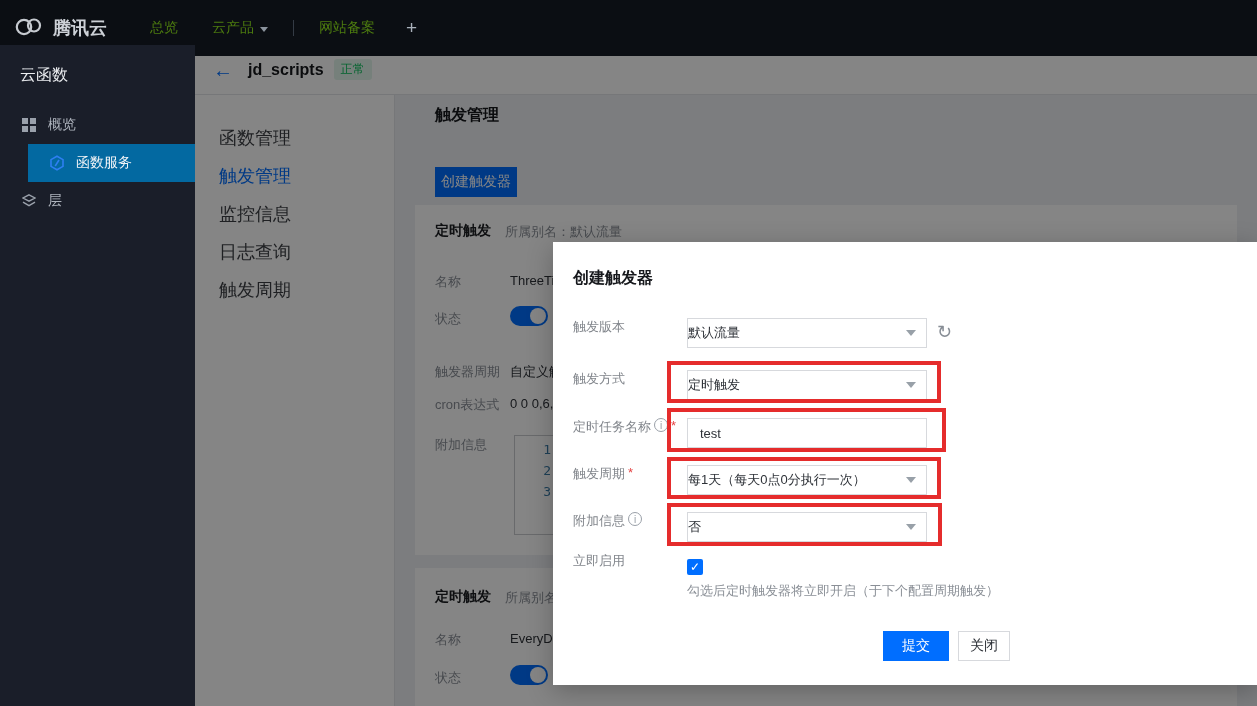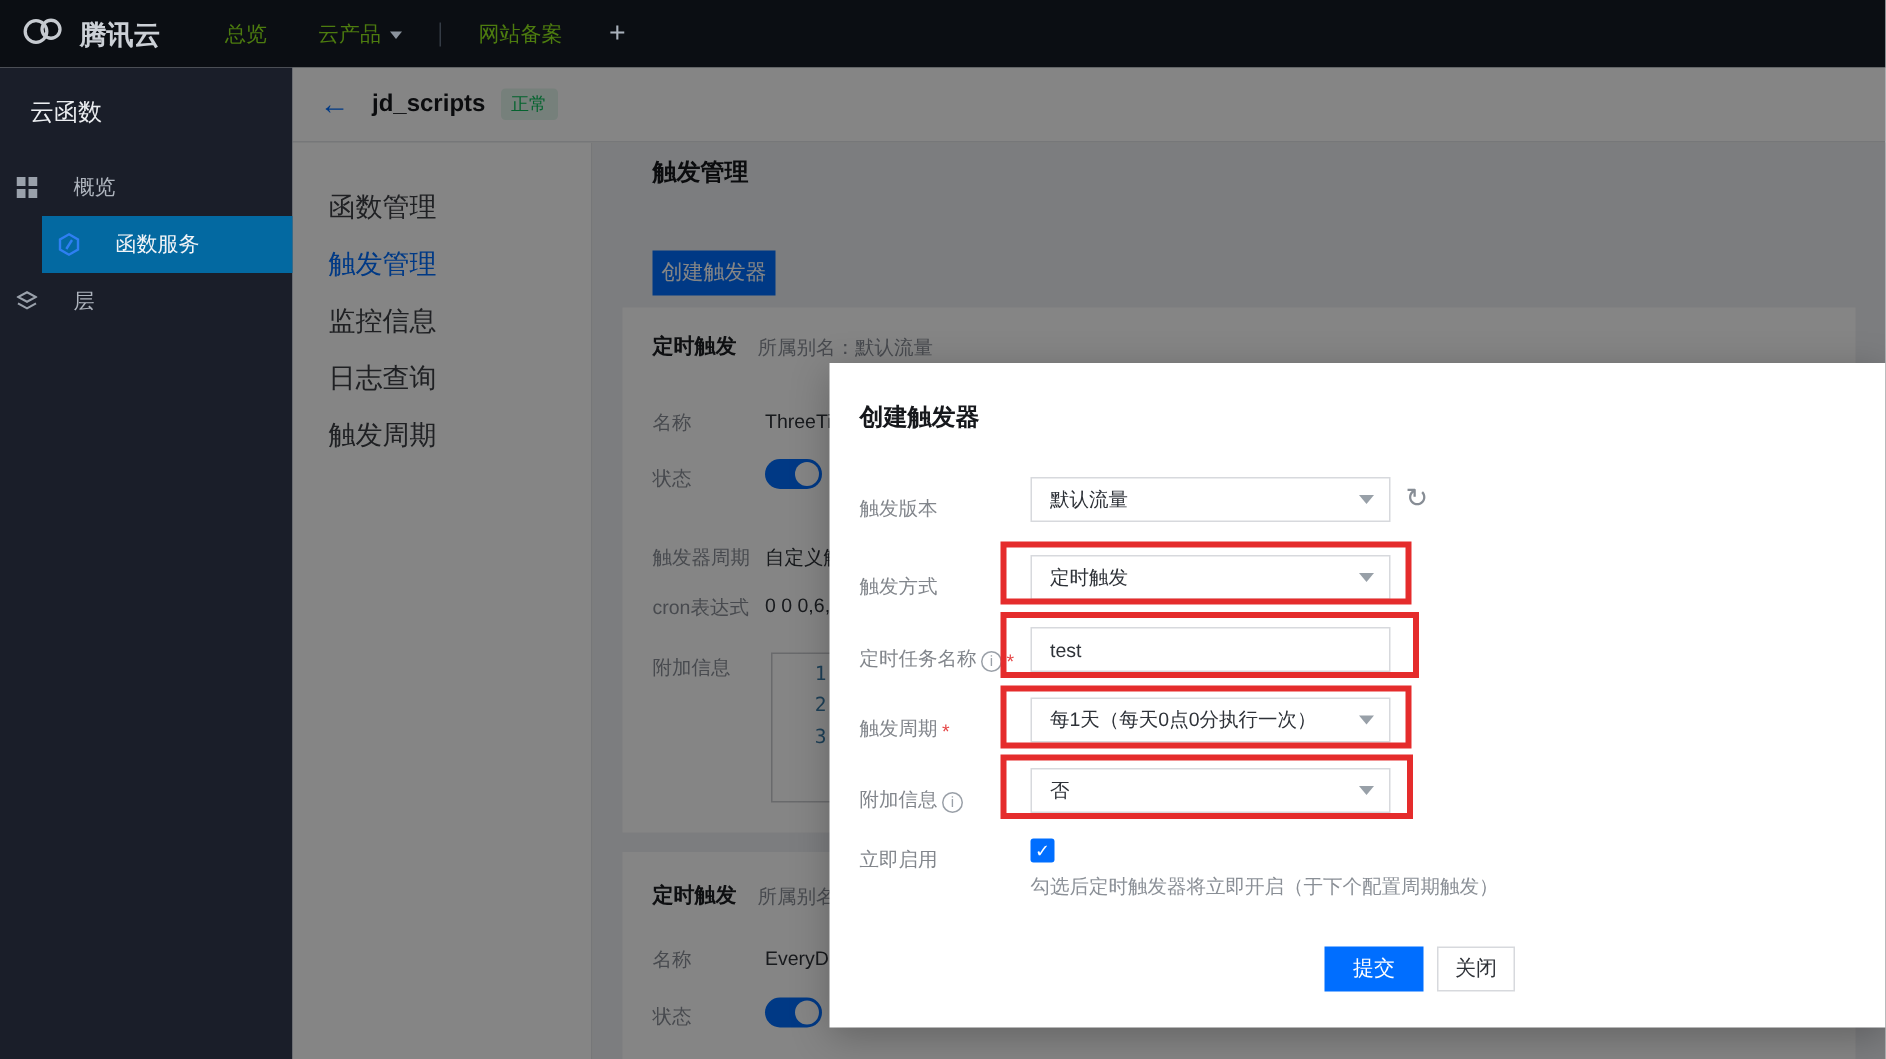--- a/index.html
+++ b/index.html
@@ -1,31 +1,31 @@
 <!DOCTYPE html>
 <html><head>
 <meta charset="utf-8">
 <style>
   * { margin:0; padding:0; box-sizing:border-box; }
   html,body { width:1257px; height:706px; overflow:hidden; }
   body { position:relative; font-family:"Liberation Sans",sans-serif; background:#eef0f3; }
 
   
-  .topnav { position:absolute; left:0; top:0; right:0; height:45px; background:#0b0e13; display:flex; align-items:center; z-index:40; }
+  .topnav { position:absolute; left:0; top:0; right:0; height:56px; background:#0b0e13; display:flex; align-items:center; z-index:40; }
   .brand { display:flex; align-items:center; gap:9px; margin-left:14px; color:#ccd0d6; font-size:18px; font-weight:bold; cursor:pointer; }
   .nav-items { display:flex; align-items:center; margin-left:26px; }
   .nav-item { color:#4d7c0f; font-size:14px; padding:0 17px; height:45px; display:flex; align-items:center; gap:6px; cursor:pointer; }
   .nav-caret { width:0; height:0; border-left:4px solid transparent; border-right:4px solid transparent; border-top:5px solid #8b939d; margin-top:2px; }
   .nav-divider { width:1px; height:16px; background:#343b45; margin:0 8px; }
   .nav-plus { font-size:19px; color:#a9b1bb; padding:0 14px; cursor:pointer; }
 
   
   .sidebar { position:absolute; left:0; top:45px; width:195px; bottom:0; background:#1a1e29; z-index:40; }
   .sidebar-title { color:#eceef1; font-size:16px; padding:20px 0 20px 20px; }
-  .side-item { height:38px; display:flex; align-items:center; gap:23px; padding-left:10px; color:#aeb4bd; font-size:14px; cursor:pointer; }
+  .side-item { height:38px; display:flex; align-items:center; gap:11px; padding-left:21px; color:#aeb4bd; font-size:14px; cursor:pointer; }
   .side-item.active { background:#0369a1; color:#f2f4f7;margin-left:28px; }
   .side-icon { width:16px; height:16px; display:flex; align-items:center; justify-content:center; }
 
   
   .app-header { position:absolute; left:195px; top:45px; right:0; height:50px; background:#fff; border-bottom:1px solid #e3e5e8; display:flex; align-items:center; z-index:10; }
   .back-arrow { margin-left:18px; color:#006eff; font-size:20px; font-weight:bold; cursor:pointer; line-height:1; }
   .fn-name { margin-left:15px; font-size:16px; font-weight:bold; color:#16181c; }
   .status-badge { margin-left:10px; font-size:12px; color:#0abf5b; background:#e3f6ec; padding:2px 7px; border-radius:3px; }
 
   
@@ -49,22 +49,22 @@
   .code-box { position:absolute; left:99px; top:230px; width:112px; height:100px; border:1px solid #c9ccd0; font-family:"DejaVu Sans Mono",monospace; font-size:13px; color:#3a7ca8; }
   .code-box div { text-align:right; width:36px; line-height:21px; }
   .code-box { padding-top:3px; }
 
   
   .overlay { position:absolute; left:195px; top:45px; right:0; bottom:0; background:rgba(0,0,0,0.48); z-index:30; }
 
   
   .modal { position:absolute; left:553px; top:242px; width:704px; height:443px; background:#fff; z-index:50; box-shadow:0 6px 24px rgba(0,0,0,0.25); }
   .modal-title { position:absolute; left:20px; top:26px; font-size:16px; font-weight:bold; color:#16181c; }
-  .m-label { position:absolute; left:20px; height:30px; display:flex; align-items:flex-end; font-size:13px; color:#82868c; }
-  .m-control { position:absolute; left:134px; width:240px; height:30px; border:1px solid #d7d9dd; background:#fff; font-size:13px; color:#2e3238; display:flex; align-items:center; padding-left:12px; cursor:pointer; }
+  .m-label { position:absolute; left:20px; height:30px; display:flex; align-items:flex-start; font-size:13px; color:#82868c; }
+  .m-control { position:absolute; left:134px; width:240px; height:30px; border:1px solid #d7d9dd; background:#fff; font-size:13px; color:#2e3238; display:flex; align-items:center; cursor:pointer; }
   .m-control .sel-caret { position:absolute; right:10px; width:0; height:0; border-left:5px solid transparent; border-right:5px solid transparent; border-top:6px solid #98a0a8; }
   .m-input { position:absolute; left:134px; width:240px; height:30px; border:1px solid #d7d9dd; font-size:13px; color:#2e3238; padding-left:12px; font-family:"Liberation Sans",sans-serif; outline:none; }
   .refresh-icon { position:absolute; left:384px; top:81px; font-size:18px; color:#878d95; cursor:pointer; line-height:1; }
   .redbox { position:absolute; border:4px solid #e52c2c; z-index:8; pointer-events:none; }
   .rb1 { left:114px; top:119px; width:274px; height:42px; }
   .rb2 { left:114px; top:166px; width:279px; height:44px; }
   .rb3 { left:114px; top:215px; width:274px; height:42px; }
   .rb4 { left:114px; top:261px; width:275px; height:43px; }
   .info-icon { display:inline-flex; align-items:center; justify-content:center; width:14px; height:14px; border:1px solid #9aa0a8; border-radius:50%; color:#9aa0a8; font-size:10px; margin-left:3px; font-style:normal; }
   .req-star { color:#e54545; margin-left:3px; font-size:13px; }

